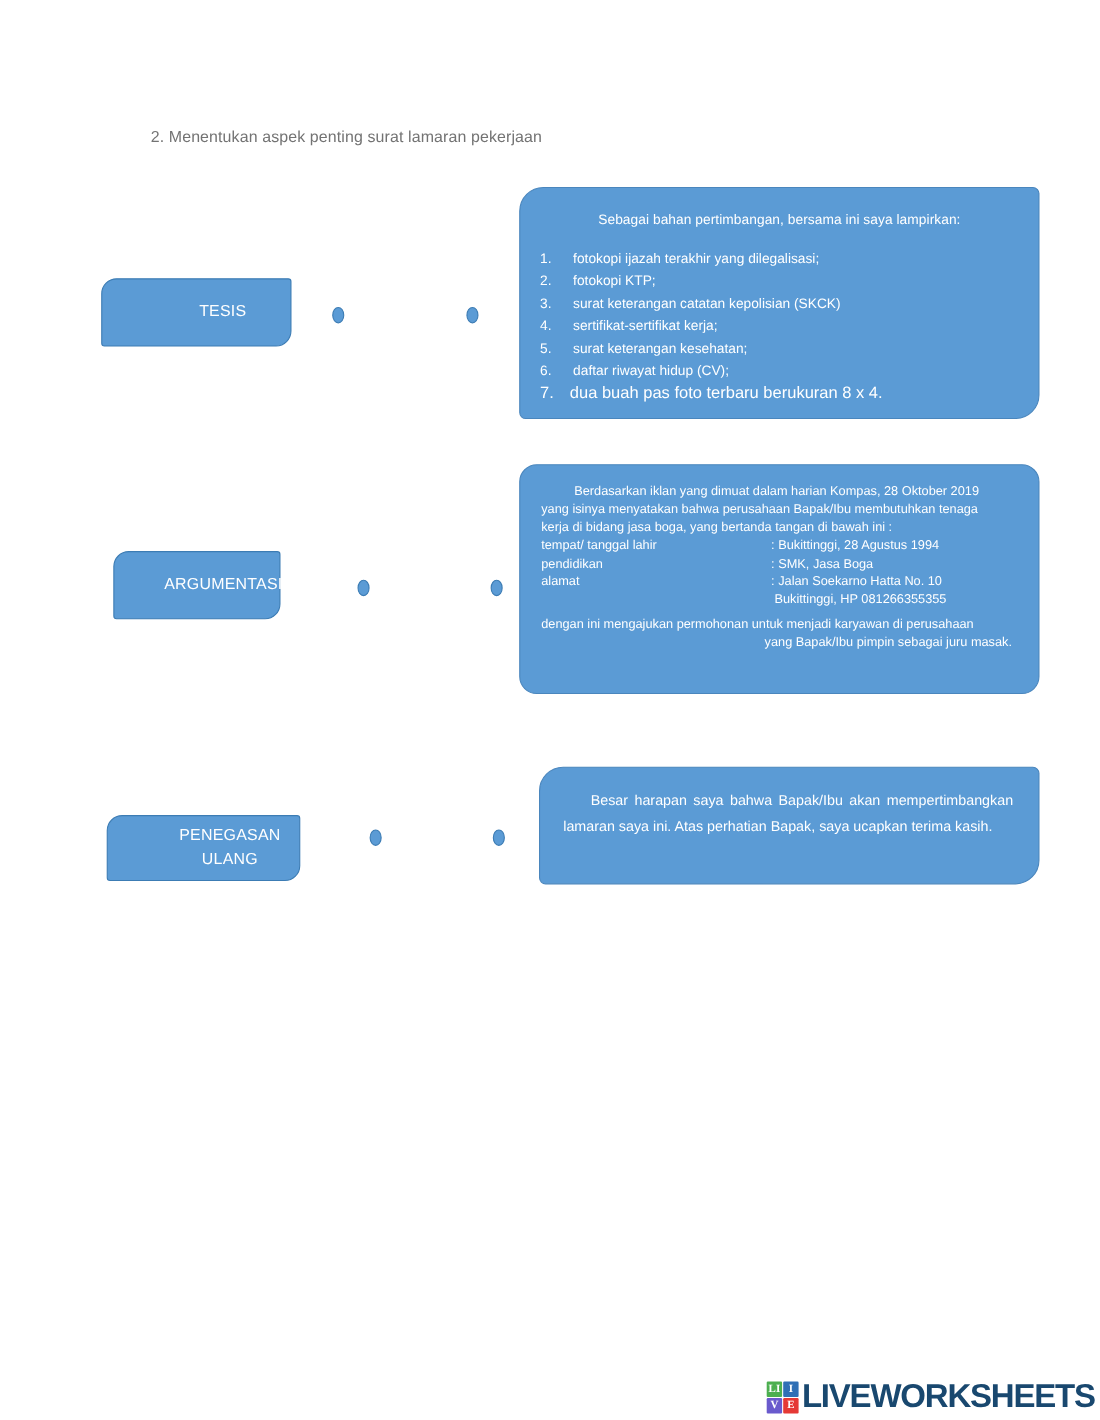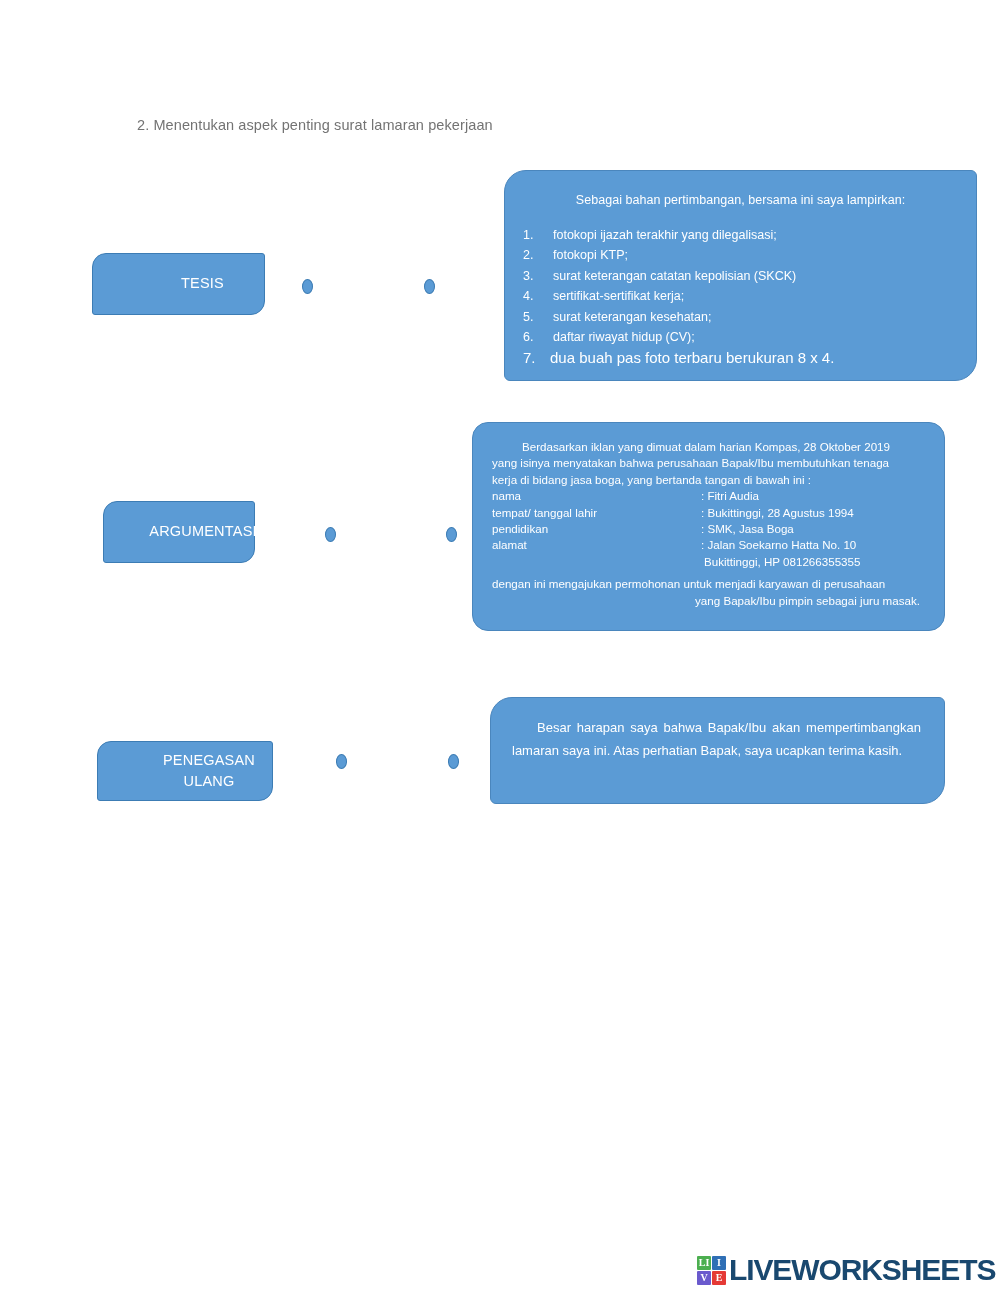--- a/index.html
+++ b/index.html
@@ -65,21 +65,21 @@
   
   .content-panel {
     position: absolute;
     background: #5b9bd5;
     border: 1px solid #4a86bd;
     color: #ffffff;
     box-sizing: border-box;
     border-radius: 22px 6px 22px 6px;
   }
 
-  #panel-tesis      { left: 472px; top: 170px; width: 473px; height: 211px; margin-left: 32px; }
+  #panel-tesis      { left: 472px; top: 170px; width: 473px; height: 211px; }
   #panel-argumentasi{ left: 472px; top: 422px; width: 473px; height: 209px; border-radius: 16px; }
   #panel-penegasan  { left: 490px; top: 697px; width: 455px; height: 107px; }
 
   
   #attachment-intro {
     margin: 22px 0 0 0;
     text-align: center;
     font-size: 12.5px;
     letter-spacing: .05px;
   }
@@ -225,24 +225,20 @@
   <div class="connector-dot" style="left:325px; top:527px;"></div>
   <div class="connector-dot" style="left:446px; top:527px;"></div>
 
   <div class="content-panel" id="panel-argumentasi">
     <div id="argumentasi-body">
       <div class="just-para indent">Berdasarkan iklan   yang dimuat dalam  harian Kompas, 28 Oktober   2019</div>
       <div class="just-para">yang isinya   menyatakan bahwa perusahaan Bapak/Ibu  membutuhkan  tenaga</div>
       <div class="just-para" style="text-align:left;">kerja di bidang jasa boga,  yang bertanda tangan di bawah ini :</div>
 
       <div class="detail-row">
-        <span class="field">nama</span>
-        <span class="value">: Fitri Audia</span>
-      </div>
-      <div class="detail-row">
         <span class="field">tempat/ tanggal lahir</span>
         <span class="value">:  Bukittinggi, 28 Agustus 1994</span>
       </div>
       <div class="detail-row">
         <span class="field">pendidikan</span>
         <span class="value">:  SMK,  Jasa Boga</span>
       </div>
       <div class="detail-row">
         <span class="field">alamat</span>
         <span class="value">: Jalan Soekarno Hatta No. 10</span>

